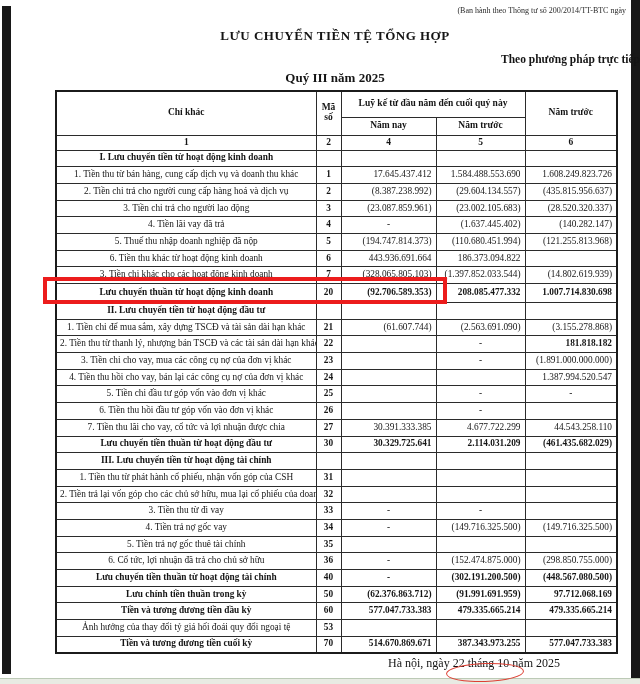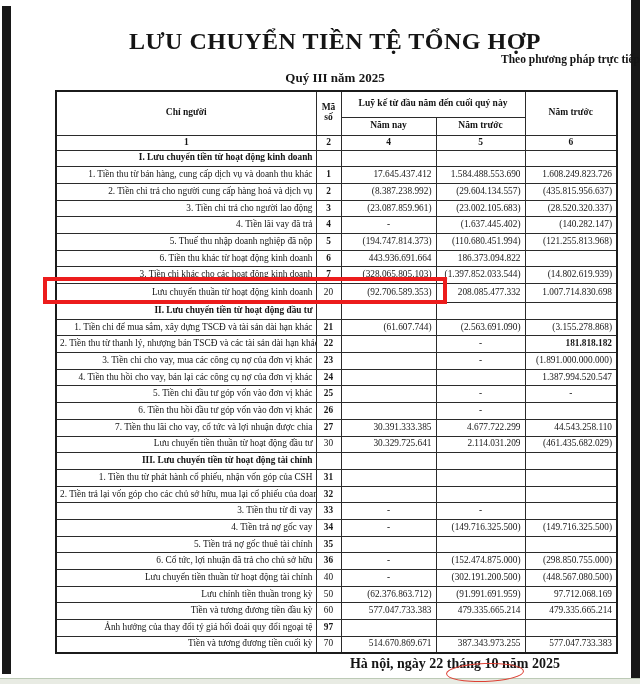--- a/index.html
+++ b/index.html
@@ -8,72 +8,73 @@
     background:#ffffff;color:#151515;
     font-family:"Liberation Serif","DejaVu Serif",serif;
   }
   .abs{position:absolute;}
   .edge-bar{background:#181818;}
   #edge-left{left:2px;top:6px;width:9px;height:668px;}
   #edge-right{left:631px;top:0;width:9px;height:678px;}
   #bottom-strip{left:0;top:678px;width:640px;height:6px;background:#e8ebe3;border-top:1px solid #bccab6;}
   #issuance-note{top:2px;right:14px;text-align:right;font-size:8px;line-height:17px;color:#2a2a2a;}
   #issuance-note .l2{padding-right:24px;}
-  #page-title{left:30px;top:28px;width:610px;text-align:center;font-size:24px;font-weight:bold;letter-spacing:.5px;}
+  #page-title{left:30px;top:28px;width:610px;text-align:center;font-size:13px;font-weight:bold;letter-spacing:.5px;}
   #page-subtitle{left:30px;top:53px;width:610px;text-align:right;font-size:11.5px;font-weight:bold;}
   #page-period{left:30px;top:70px;width:610px;text-align:center;font-size:13px;font-weight:bold;}
 
   #table-wrap{left:55px;top:90px;}
   table{border-collapse:collapse;table-layout:fixed;width:561px;}
   col.c1{width:260px;} col.c2{width:25px;} col.c3{width:95px;} col.c4{width:89px;} col.c5{width:92px;}
   th,td{border:1px solid #2b2b2b;padding:0 3px;overflow:hidden;white-space:nowrap;line-height:1.05;}
   table{border:2px solid #1b1b1b;}
   thead th{font-size:9.5px;font-weight:bold;text-align:center;vertical-align:middle;}
   tr.h1{height:26px;} tr.h2{height:18px;} tr.h3{height:15px;}
   tr.h3 td{font-size:9.5px;font-weight:bold;text-align:center;}
   tbody tr{height:16.7px;}
   tbody tr.hl{height:19px;}
-  td.c-label{font-size:9.3px;text-align:right;}
+  td.c-label{font-size:9.3px;text-align:center;}
   td.c-code{font-size:9.3px;text-align:center;font-weight:bold;}
   td.c-num{font-size:9.3px;text-align:right;padding-right:4px;}
   td.c-dash{text-align:center;padding-right:3px;}
   tr.section td.c-label{font-weight:bold;}
-  tr.total td{font-weight:normal;}
+  tr.total td{font-weight:bold;}
   td.b{font-weight:bold;}
 
   #highlight-box{left:43px;top:277px;width:404px;height:27px;border:4px solid #ec1c1c;box-sizing:border-box;background:transparent;}
-  #footer-date{left:0;top:656px;width:560px;text-align:right;font-size:14px;font-weight:bold;}
+  #footer-date{left:0;top:656px;width:560px;text-align:right;font-size:12px;font-weight:normal;}
   #circle-annotation{left:446px;top:663px;width:76px;height:17px;border:1.6px solid #dd4034;border-radius:50%;transform:rotate(-2deg);}
 </style>
 </head>
 <body>
 
 <div id="edge-left" class="abs edge-bar"></div>
 <div id="edge-right" class="abs edge-bar"></div>
 <div id="bottom-strip" class="abs"></div>
 
 <div id="issuance-note" class="abs">
+  <div>(Ban hành theo Thông tư số 200/2014/TT-BTC ngày</div>
 </div>
 
 <div id="page-title" class="abs">LƯU CHUYỂN TIỀN TỆ TỔNG HỢP</div>
 <div id="page-subtitle" class="abs">Theo phương pháp trực tiếp</div>
 <div id="page-period" class="abs">Quý III năm 2025</div>
 
 <div id="table-wrap" class="abs">
   <table>
     <colgroup>
         <col class="c1">
         <col class="c2">
         <col class="c3">
         <col class="c4">
         <col class="c5">
       </colgroup>
     <thead>
       <tr class="h1">
-        <th rowspan="2">Chỉ người</th>
+        <th rowspan="2">Chỉ khác</th>
         <th rowspan="2">
           <span>Mã</span><br>
           <span>số</span>
         </th>
         <th colspan="2">Luỹ kế từ đầu năm đến cuối quý này</th>
         <th rowspan="2">Năm trước</th>
       </tr>
       <tr class="h2">
         <th>Năm nay</th>
         <th>Năm trước</th>
@@ -278,21 +279,21 @@
         </tr>
         <tr class="total">
           <td class="c-label">Tiền và tương đương tiền đầu kỳ</td>
           <td class="c-code">60</td>
           <td class="c-num">577.047.733.383</td>
           <td class="c-num">479.335.665.214</td>
           <td class="c-num">479.335.665.214</td>
         </tr>
         <tr class="item">
           <td class="c-label">Ảnh hưởng của thay đổi tỷ giá hối đoái quy đổi ngoại tệ</td>
-          <td class="c-code">97</td>
+          <td class="c-code">53</td>
           <td class="c-num"></td>
           <td class="c-num"></td>
           <td class="c-num"></td>
         </tr>
         <tr class="total">
           <td class="c-label">Tiền và tương đương tiền cuối kỳ</td>
           <td class="c-code">70</td>
           <td class="c-num">514.670.869.671</td>
           <td class="c-num">387.343.973.255</td>
           <td class="c-num">577.047.733.383</td>

